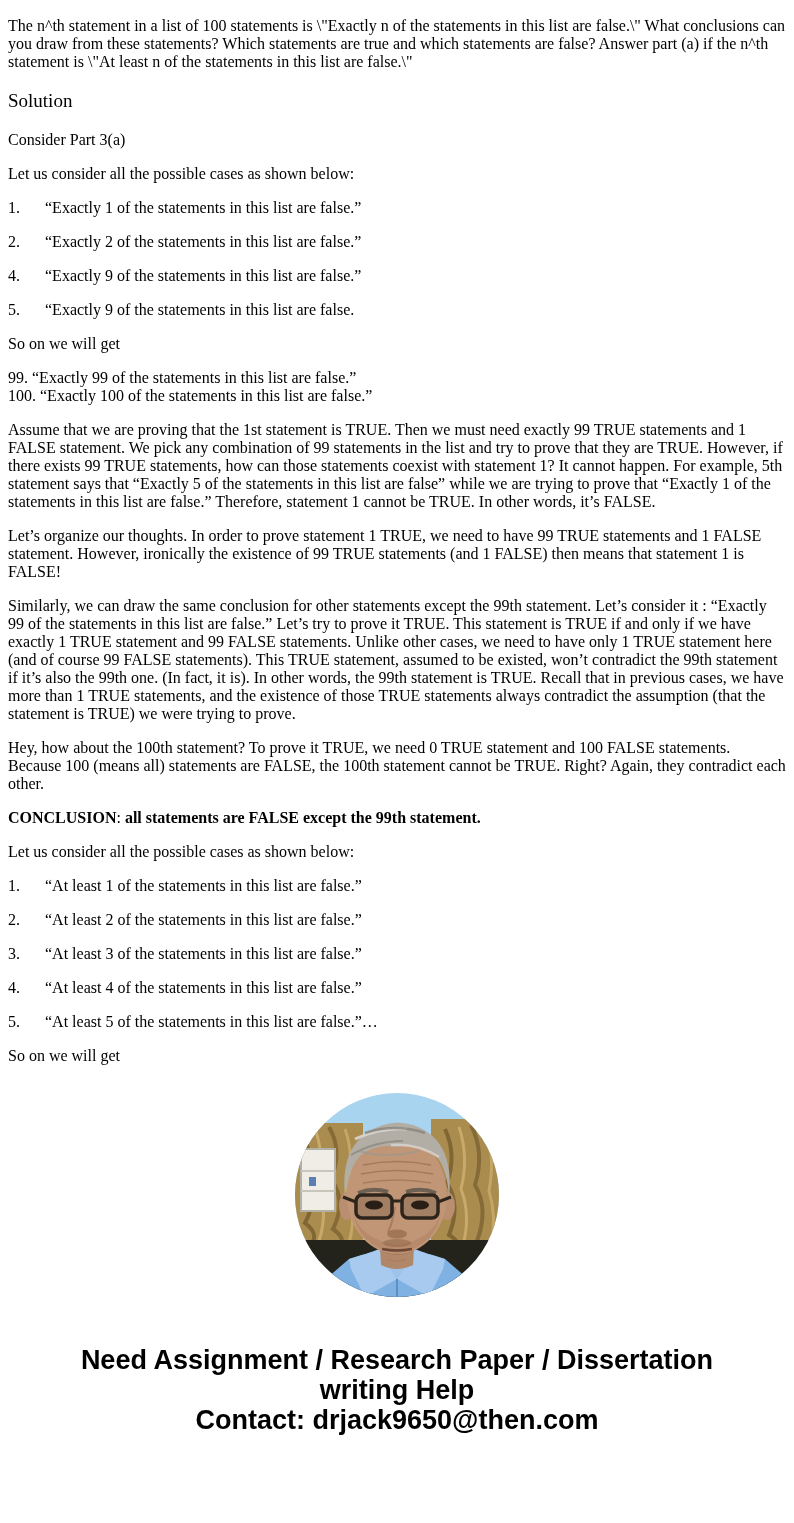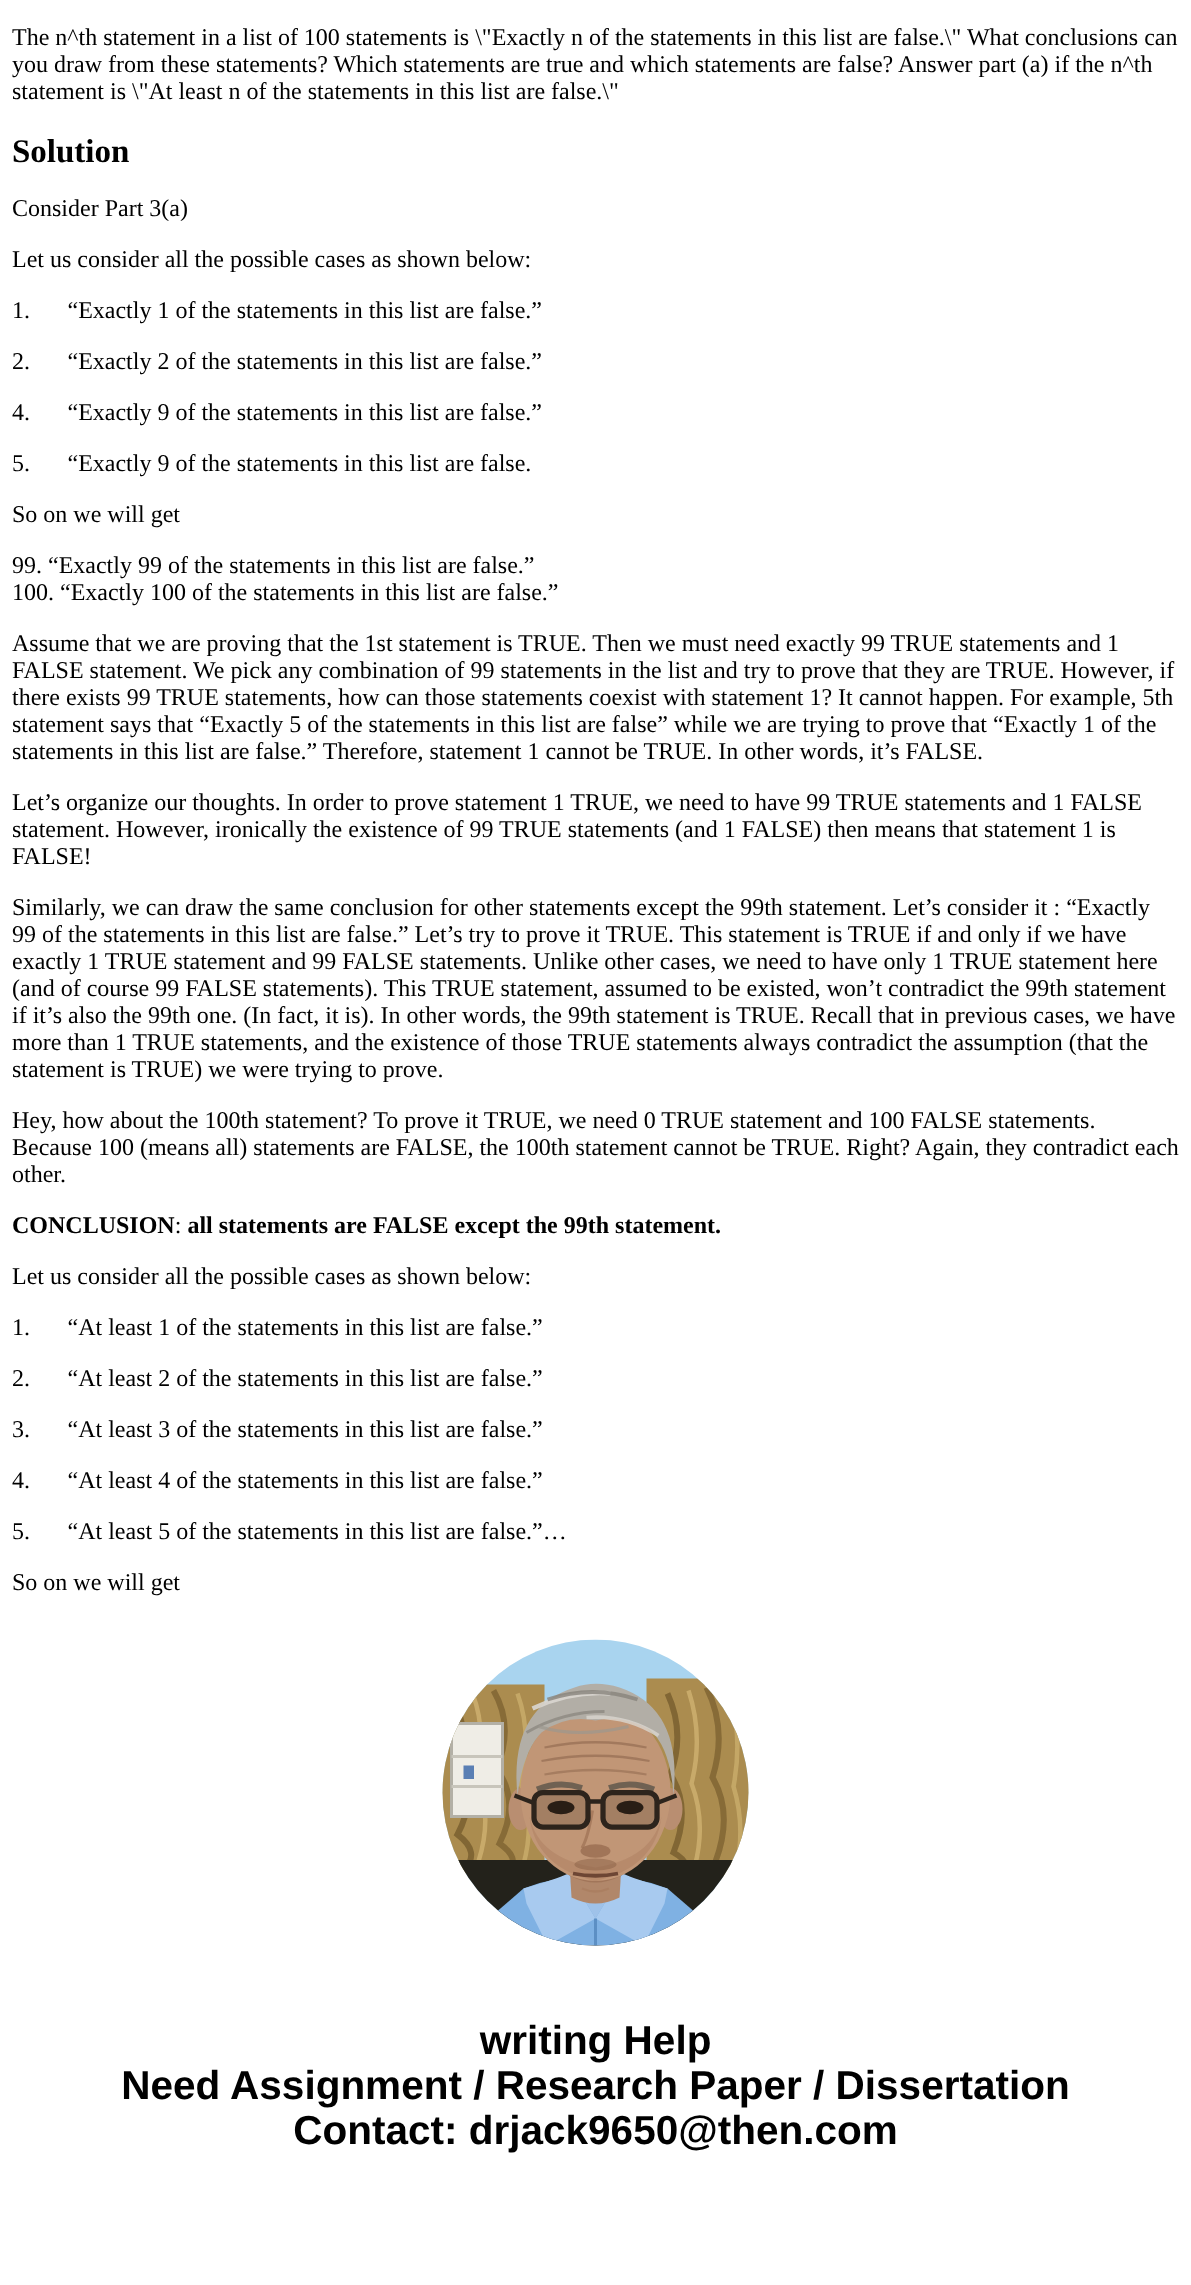--- a/index.html
+++ b/index.html
@@ -7,24 +7,24 @@
     width: 794px;
     font-family: "Liberation Serif", "DejaVu Serif", serif;
     font-size: 16px;
     color: #000;
     line-height: 18px;
   }
   .doc { margin: 8px; }
   p { margin: 16px 0; }
   p.first { margin-top: 17px; }
   h3 {
-    font-size: 22px;
+    font-size: 19px;
     line-height: 22px;
     margin: 19px 0;
-    font-weight: bold;
+    font-weight: normal;
   }
   .li .num {
     display: inline-block;
     width: 37px;
   }
   .li { white-space: nowrap; }
   .cont .line { display: block; }
   .conclusion b { font-weight: bold; }
   .photo-wrap {
     margin-top: 28px;
@@ -171,18 +171,18 @@
           <rect x="107" y="102" width="36" height="23" rx="6" stroke-width="3.5"></rect>
           <path d="M97,108 L107,108" stroke-width="3" fill="none"></path>
           <path d="M61,109 L48,104" stroke-width="3" fill="none"></path>
           <path d="M143,109 L156,104" stroke-width="3" fill="none"></path>
         </g>
       </g>
     </svg>
   </div>
 
   <div class="footer">
+    <span class="fline">Need Assignment / Research Paper / Dissertation</span>
     <span class="fline">writing Help</span>
-    <span class="fline">Need Assignment / Research Paper / Dissertation</span>
     <span class="fline">Contact: drjack9650@then.com</span>
   </div>
 
 </div>
 
 </body></html>

